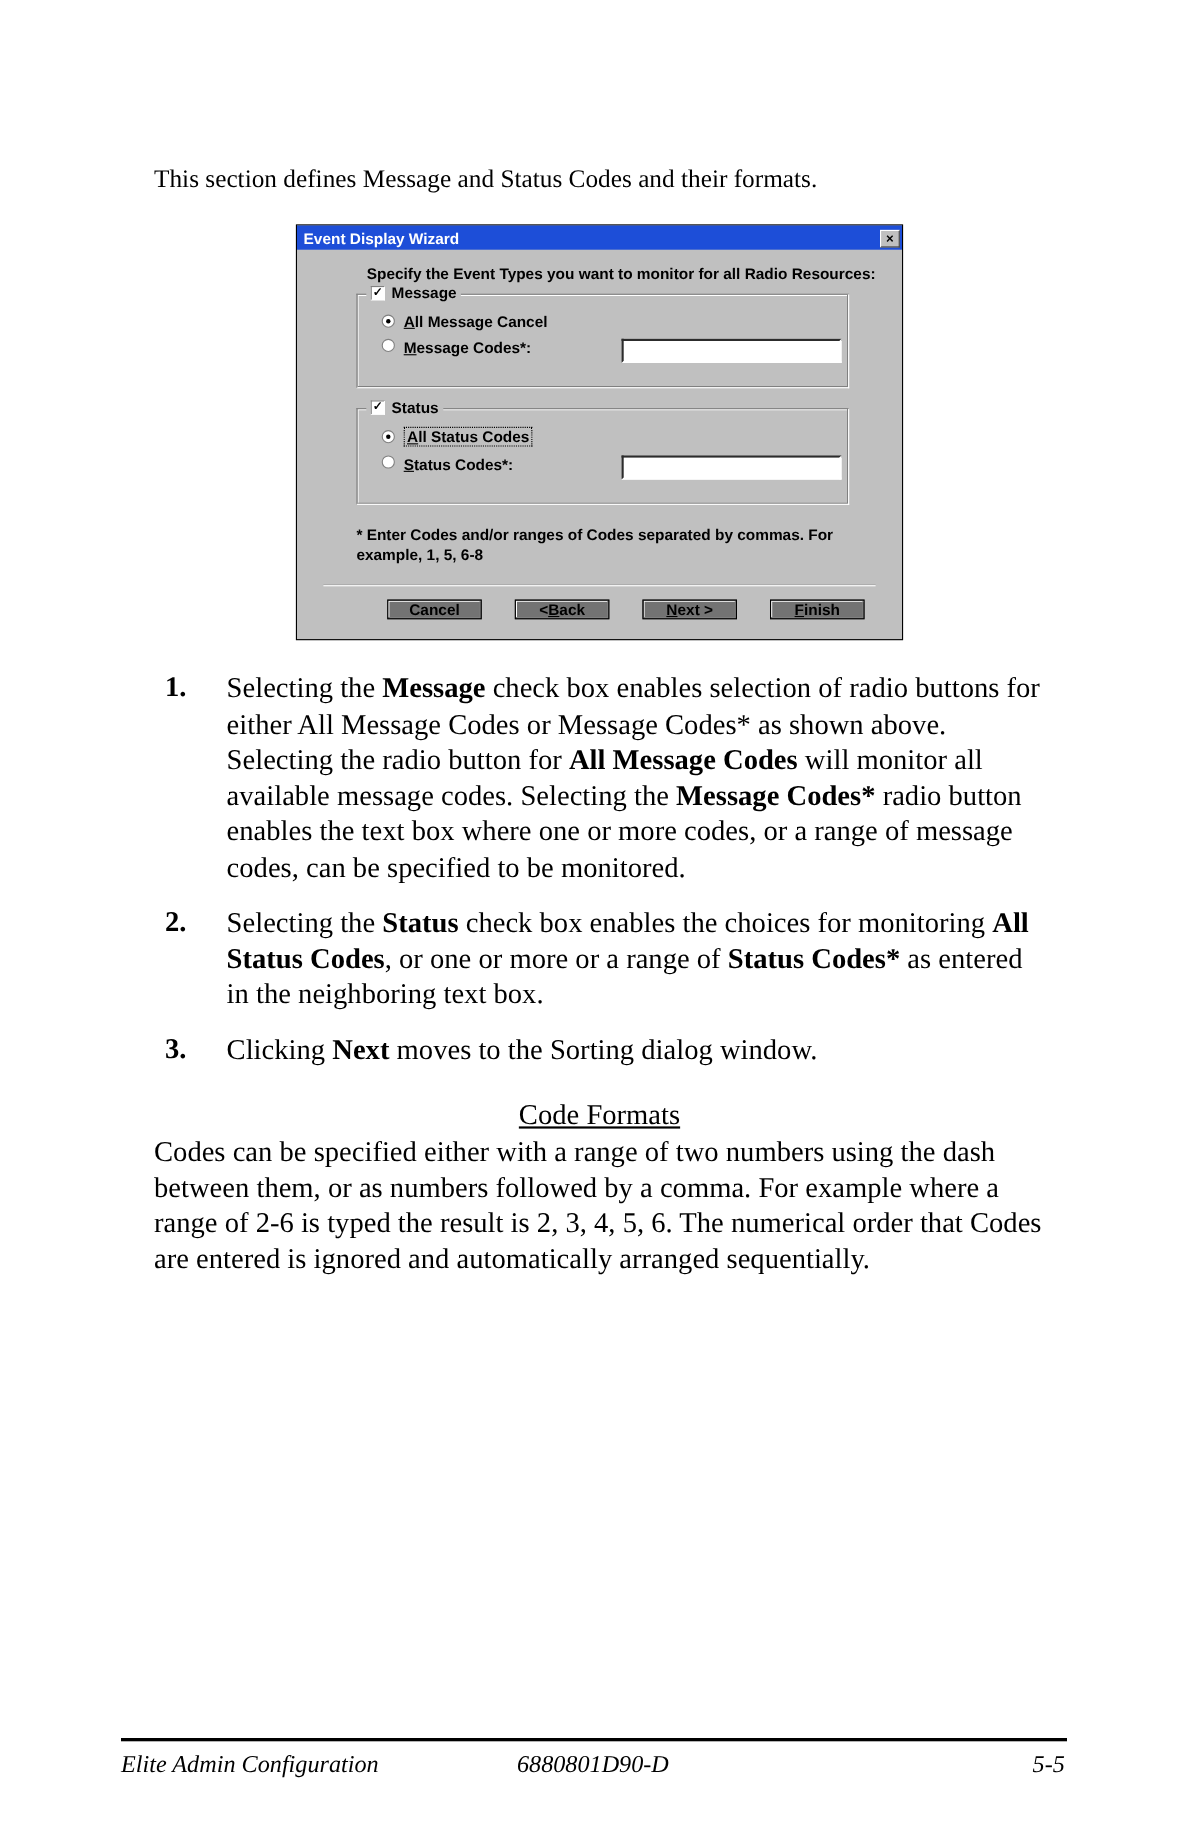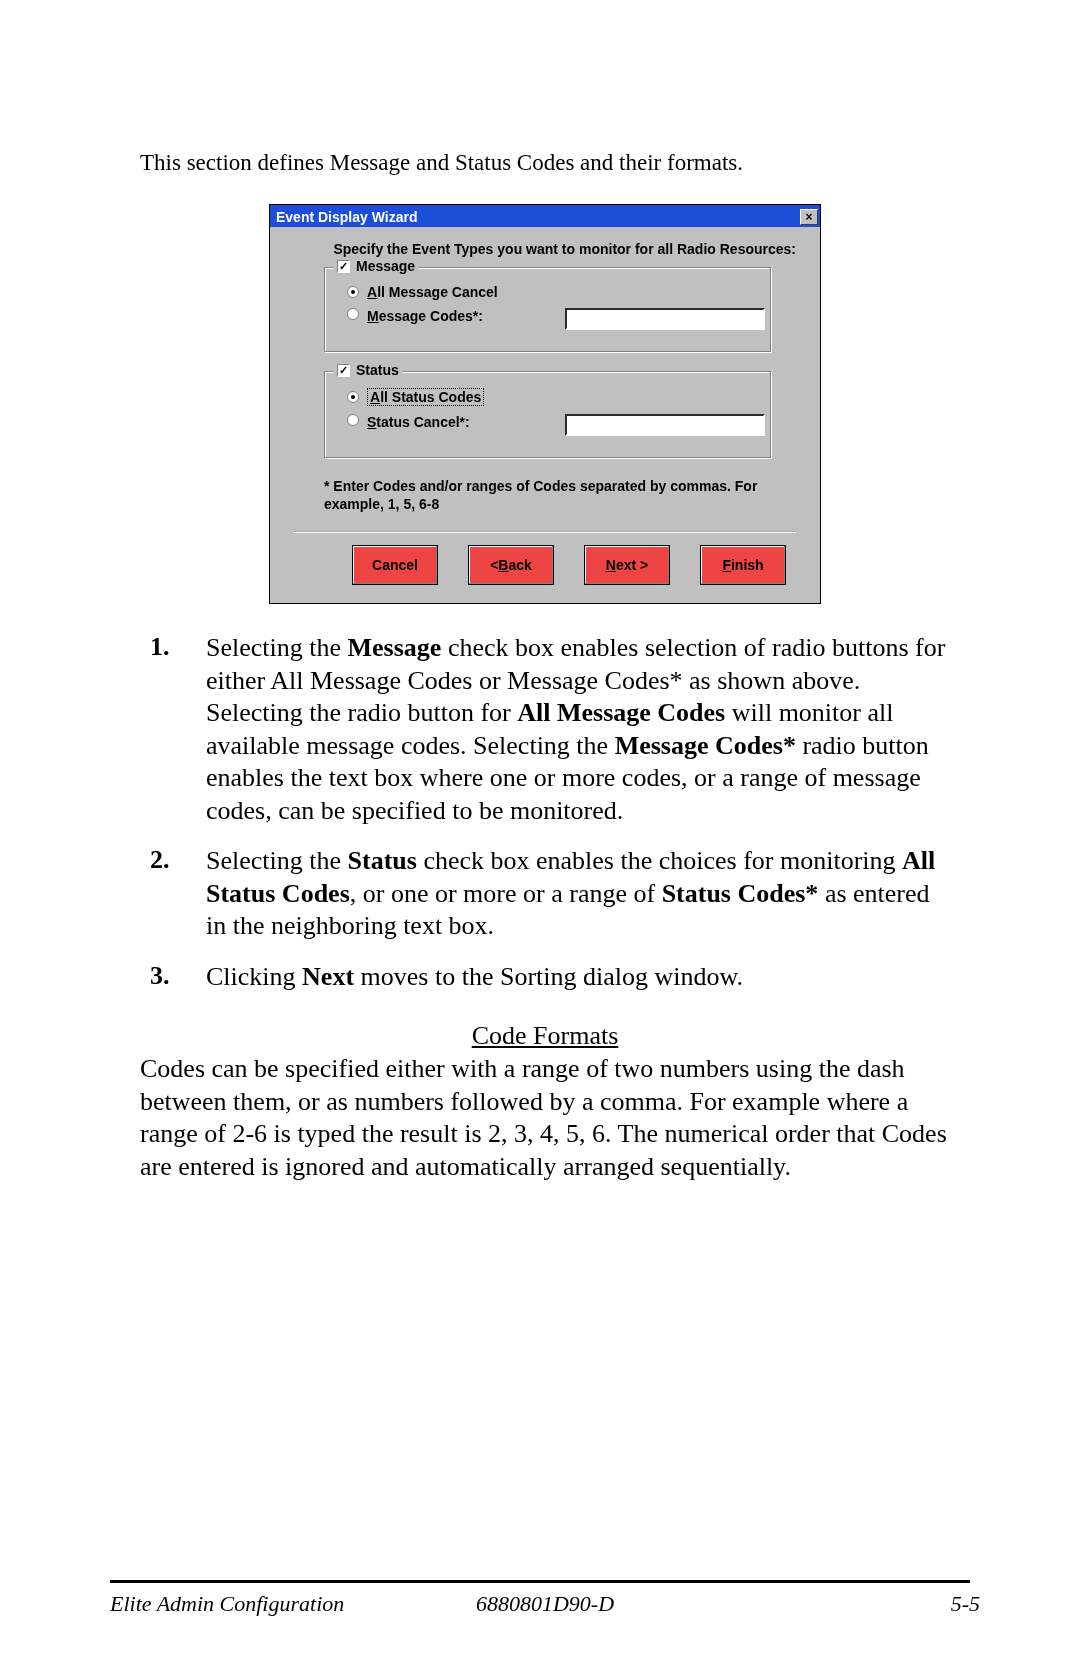--- a/index.html
+++ b/index.html
@@ -128,22 +128,22 @@
   }
   .button-strip {
     border-top: 2px groove #fff;
     padding-top: 12px;
     margin: 0 0 4px 0;
     display: flex;
     gap: 30px;
     padding-left: 58px;
   }
   .win-btn {
-    width: 86px; height: 40px;
-    background: #ef4444;
+    width: 86px; height: 18px;
+    background: #737373;
     border: 1px solid #000;
     box-shadow: inset -1px -1px 0 #808080, inset 1px 1px 0 #fff;
     font-family: inherit;
     font-size: 14px;
     font-weight: bold;
     text-align: center;
     line-height: 22px;
     display:flex; align-items:center; justify-content:center;
   }
   .win-btn .ul { text-decoration: underline; }
@@ -159,21 +159,21 @@
   p.body { font-size: 26px; line-height: 1.25; }
 
   .footer-rule {
     position: absolute;
     left: 110px; right: 110px;
     bottom: 86px;
     border-top: 3px solid #000;
   }
   .footer {
     position: absolute;
-    left: 110px; right: 100px;
+    left: 110px; right: 112px;
     bottom: 52px;
     display: flex;
     justify-content: space-between;
     font-size: 22px;
     font-style: italic;
     font-family: Liberation Serif, serif;
   }
   .footer .center { position:absolute; left:0; right:0; text-align:center; }
   .footer .right { margin-left:auto; font-style: italic; }
 </style>
@@ -215,21 +215,21 @@
           <span>Status</span>
         </div>
         <div class="radio-row">
           <span class="radio">
               <span class="dot"></span>
             </span>
           <span class="radio-label dotted-focus"><span class="ul">A</span><span>ll Status Codes</span></span>
         </div>
         <div class="radio-row radio-line">
           <span class="radio"></span>
-          <span class="radio-label"><span class="ul">S</span><span>tatus Cancel*:</span></span>
+          <span class="radio-label"><span class="ul">S</span><span>tatus Codes*:</span></span>
           <span class="textbox" value=""></span>
         </div>
       </div>
 
       <div class="hint">* Enter Codes and/or ranges of Codes separated by commas. For example, 1, 5, 6-8</div>
 
       <div class="button-strip">
         <span class="win-btn">Cancel</span>
         <span class="win-btn">&lt; <span class="ul">B</span>ack</span>
         <span class="win-btn"><span class="ul">N</span>ext &gt;</span>

